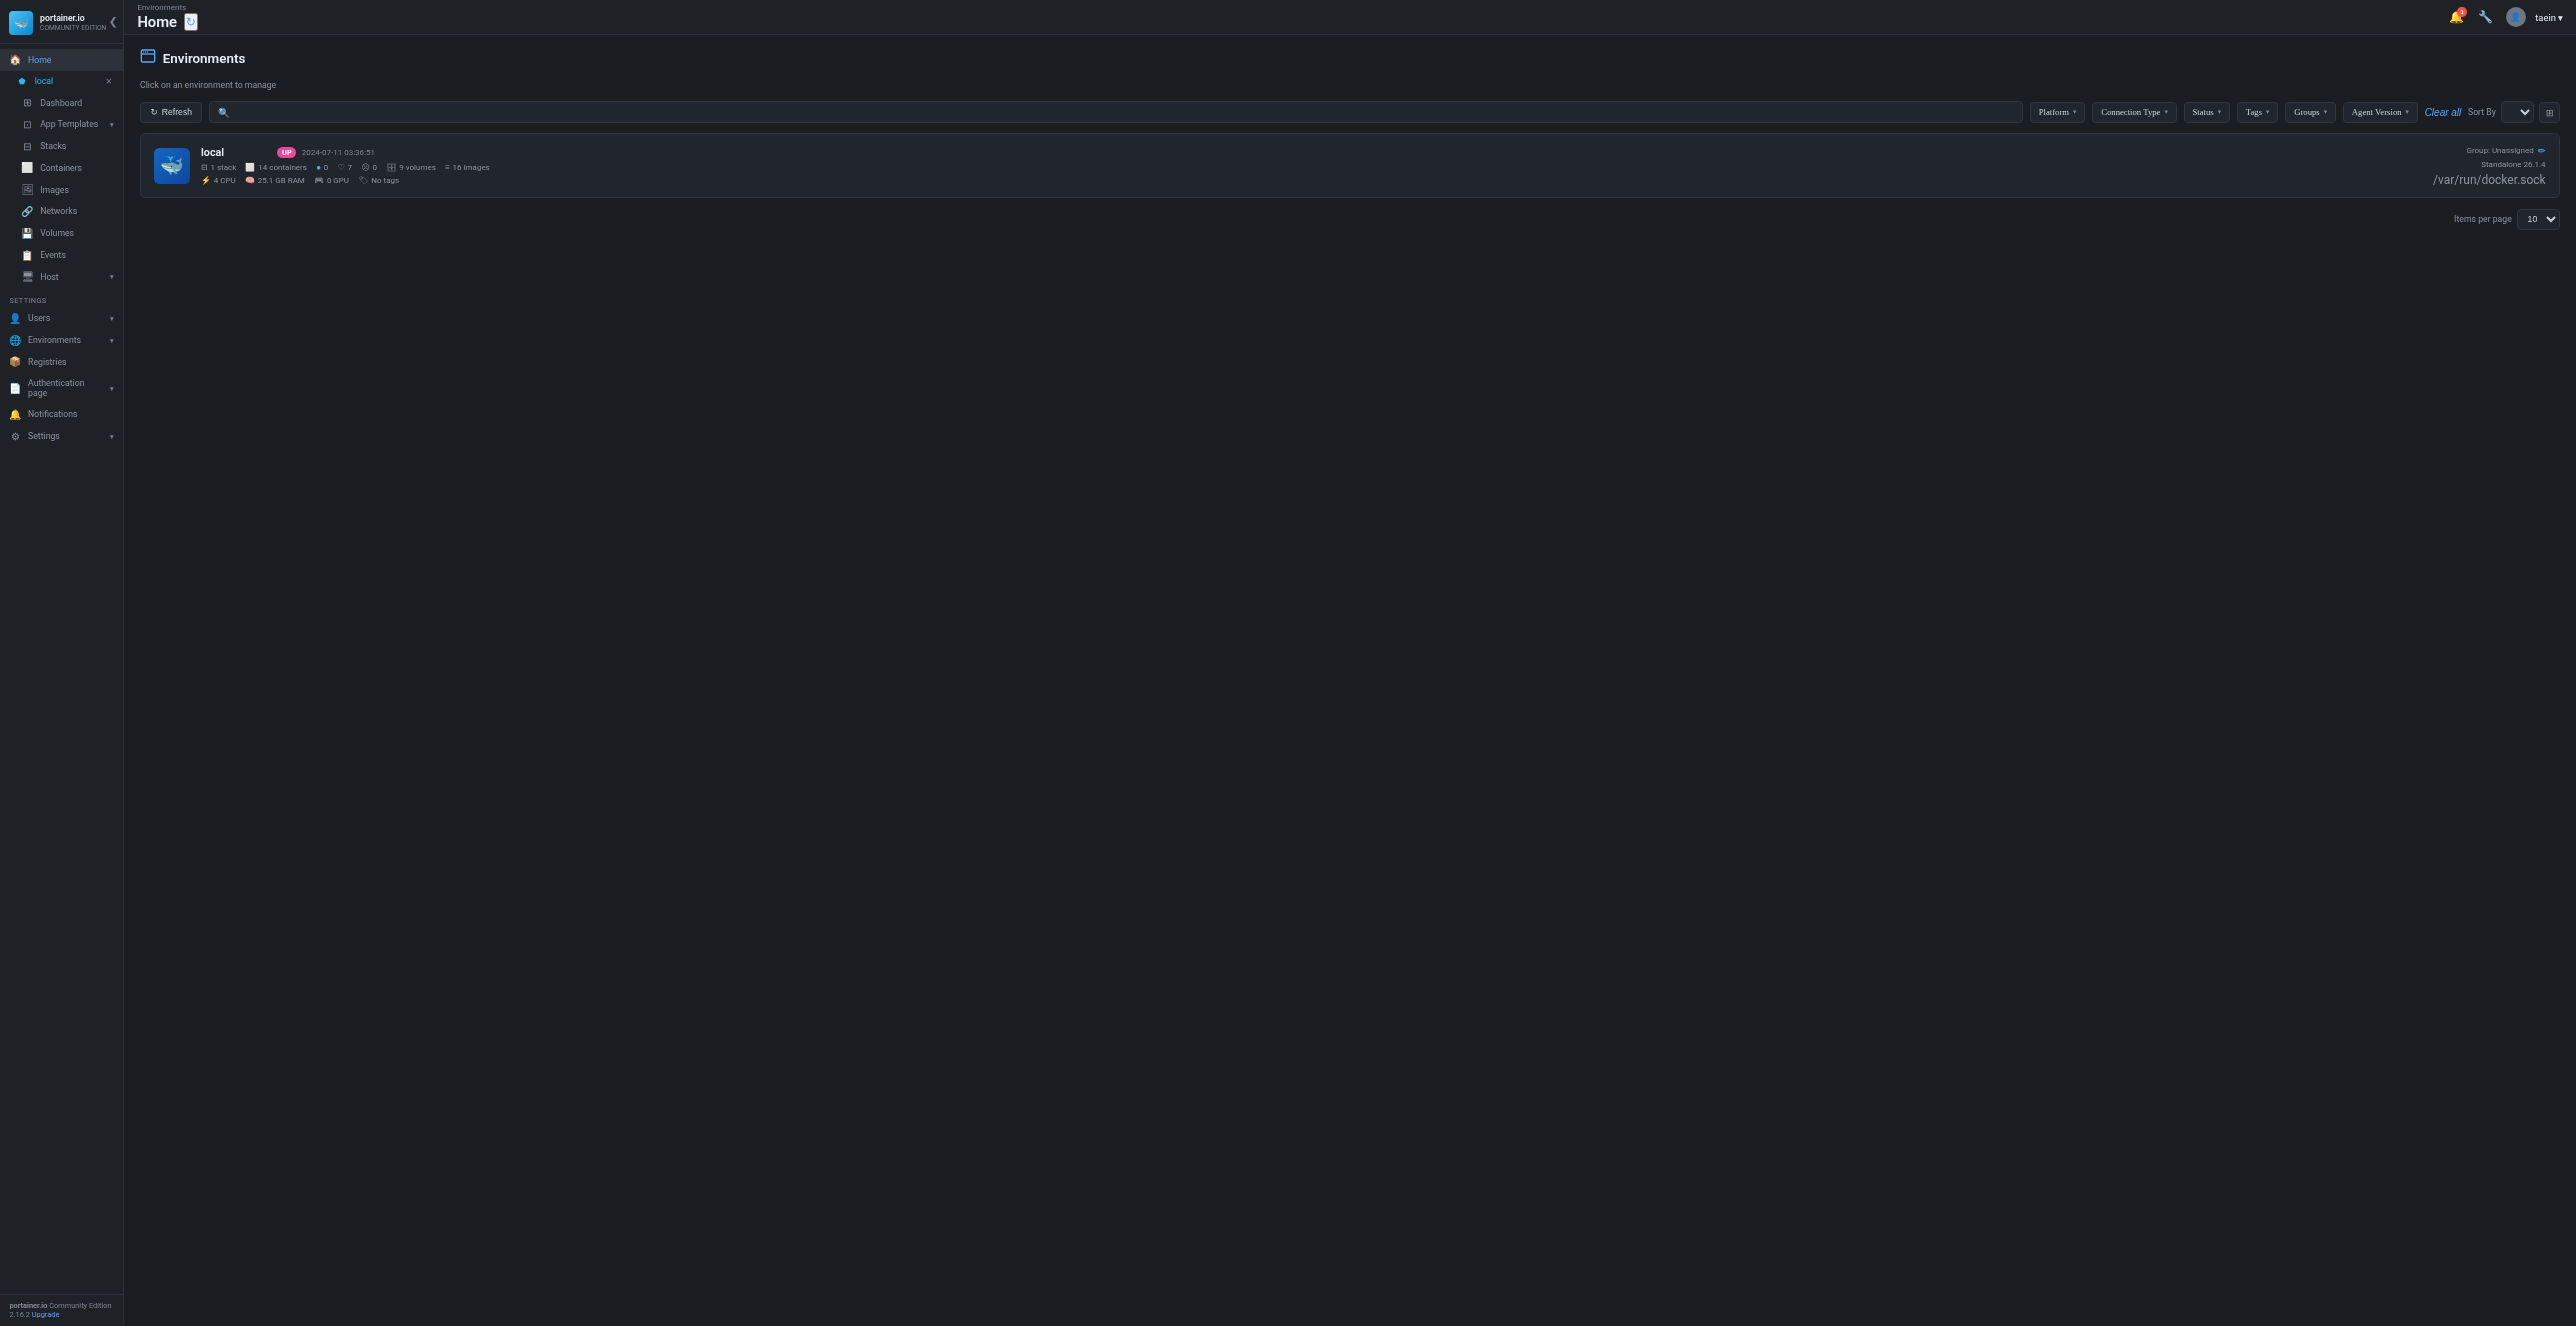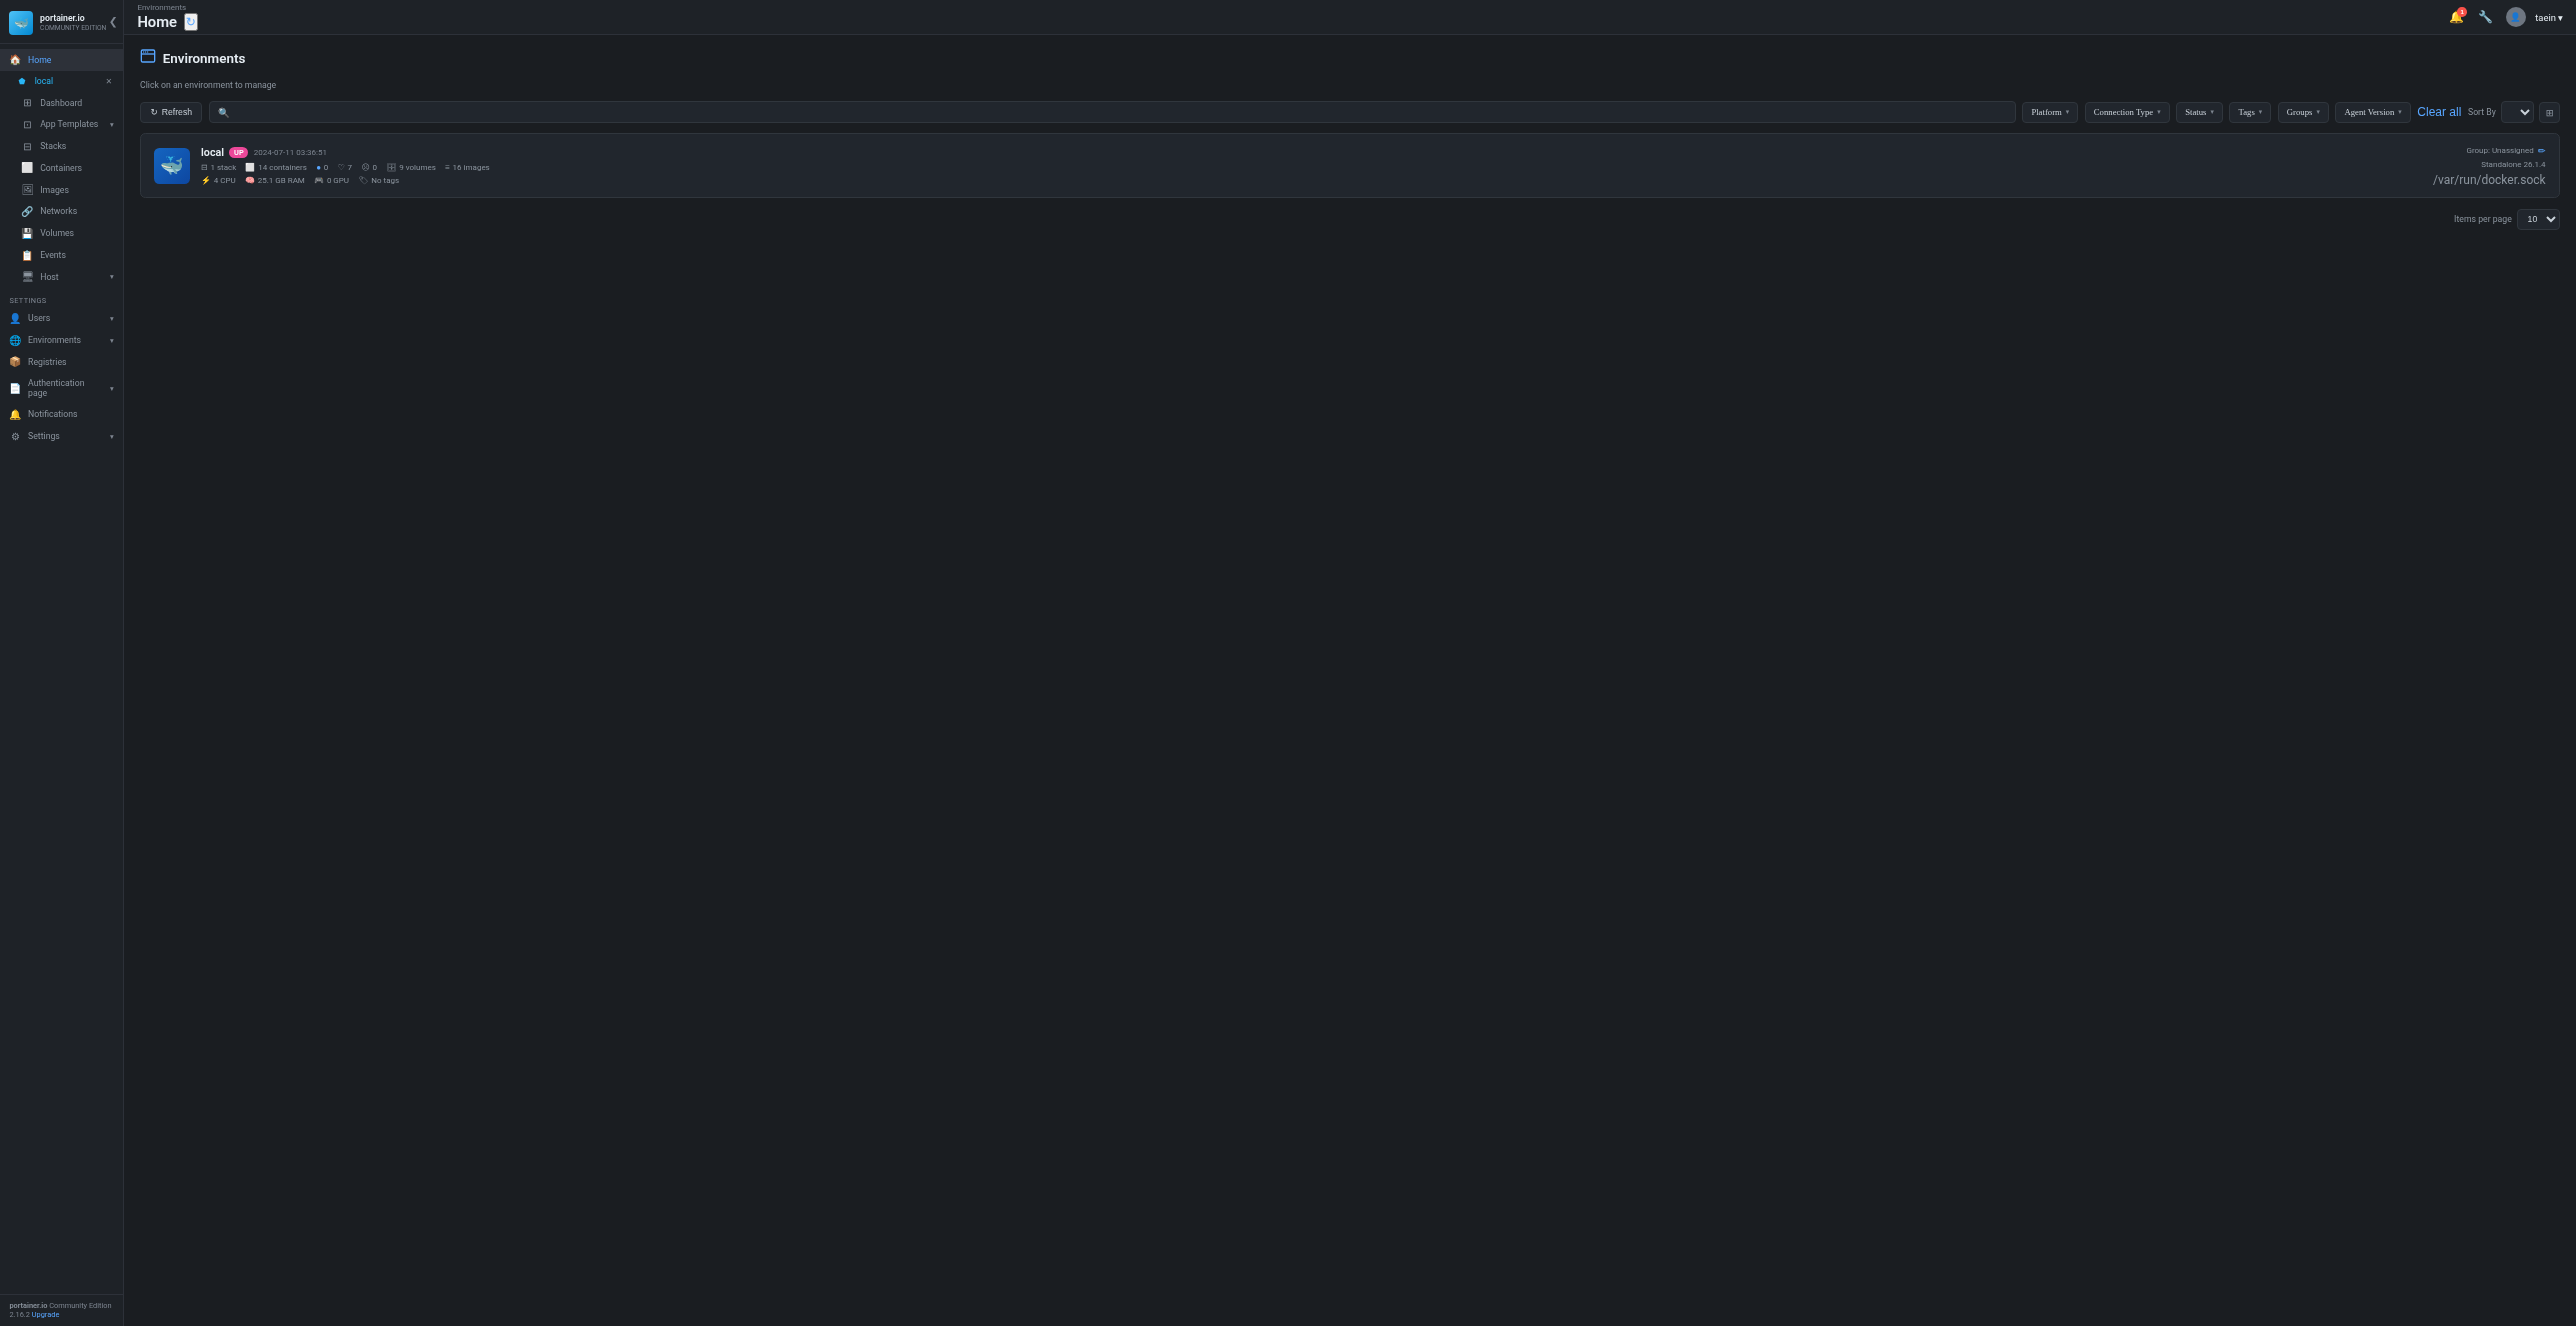--- a/index.html
+++ b/index.html
@@ -132,21 +132,21 @@
     .search-icon { color: #7d8590; font-size: 9.4px; }
 
     .filter-btn {
       background: #21262d; border: 0.7px solid #30363d; color: #c9d1d9;
       padding: 4.7px 8px; border-radius: 4px; cursor: pointer; font-size: 8.7px;
       display: flex; align-items: center; gap: 4px; white-space: nowrap; font-family: Liberation Serif, serif;
     }
     .filter-btn .chevron { font-size: 6.7px; color: #7d8590; }
 
     .clear-all-btn {
-      background: none; border: none; color: #58a6ff; cursor: pointer; font-size: 12px; white-space: nowrap;
+      background: none; border: none; color: #58a6ff; cursor: pointer; font-size: 10px; white-space: nowrap; font-style: italic;
     }
 
     .sort-by {
       margin-left: auto; display: flex; align-items: center; gap: 5.4px; font-size: 8.7px; color: #8b949e;
     }
     .sort-select {
       background: #21262d; border: 0.7px solid #30363d; color: #c9d1d9; border-radius: 4px;
       padding: 4px 5.4px; font-size: 8.7px; cursor: pointer;
     }
     .view-toggle-btn {
@@ -163,21 +163,21 @@
     .env-card-logo {
       width: 36px; height: 36px;
       background: linear-gradient(135deg, #1565c0, #0d47a1);
       border-radius: 5.4px; display: flex; align-items: center; justify-content: center;
       font-size: 19px; color: #29b6f6; flex-shrink: 0;
     }
     .env-card-info { flex: 1; }
     .env-card-name-row { display: flex; align-items: center; gap: 5.4px; margin-bottom: 4px; }
     .env-card-name { font-size: 10.7px; font-weight: 600; color: #e6edf3; }
     .env-status-badge {
-      background: #ec4899; color: #fff; font-size: 7.4px; padding: 1.3px 4.7px; border-radius: 6.7px; font-weight: 600;
+      background: #ec4899; color: #fff; font-size: 7.4px; padding: 1.3px 4.7px; border-radius: 6.7px; font-weight: 600; margin-left: 48px;
     }
     .env-card-stats {
       display: flex; align-items: center; gap: 9.4px; font-size: 8px; color: #8b949e; margin-bottom: 4px; flex-wrap: wrap;
     }
     .env-card-stats span { display: flex; align-items: center; gap: 2.7px; }
     .env-card-resources {
       display: flex; align-items: center; gap: 9.4px; font-size: 8px; color: #8b949e; flex-wrap: wrap;
     }
     .env-card-resources span { display: flex; align-items: center; gap: 2.7px; }
 

